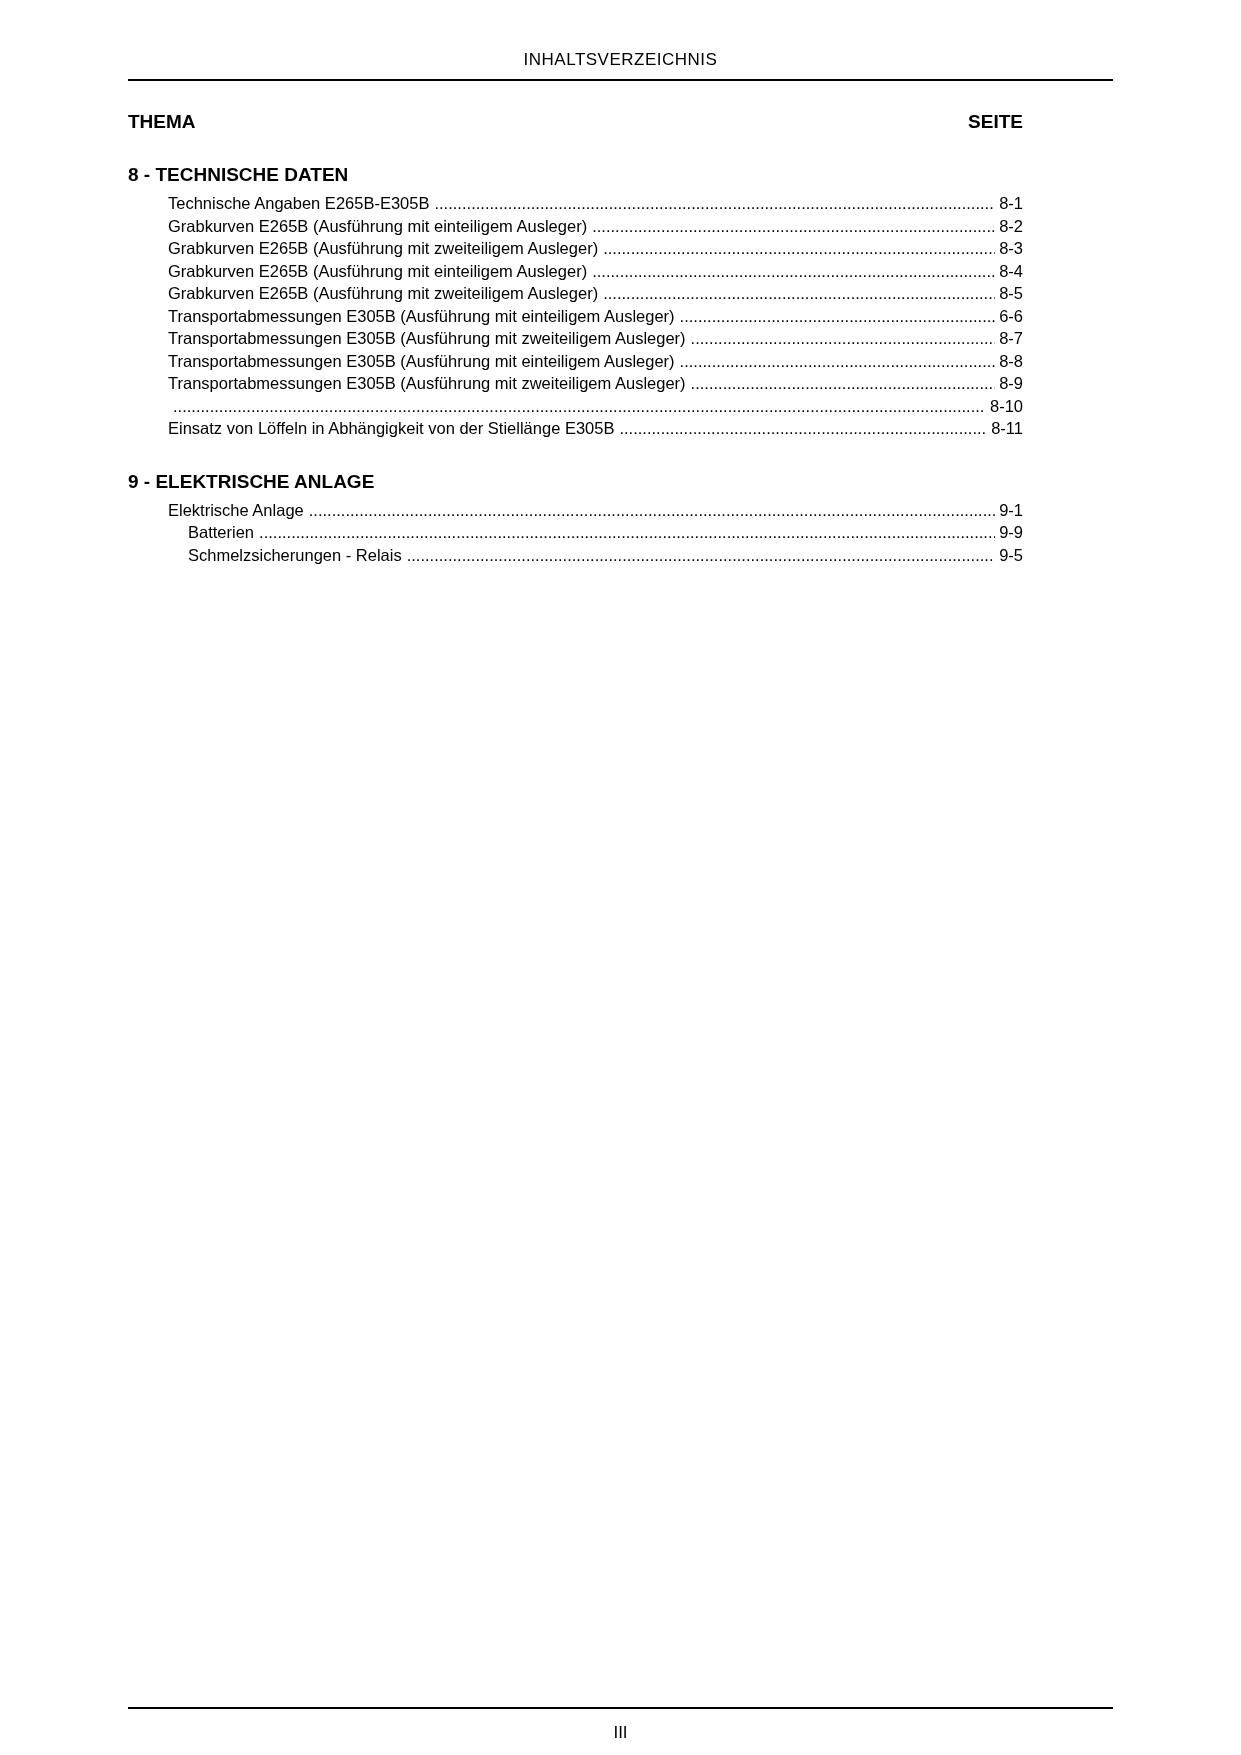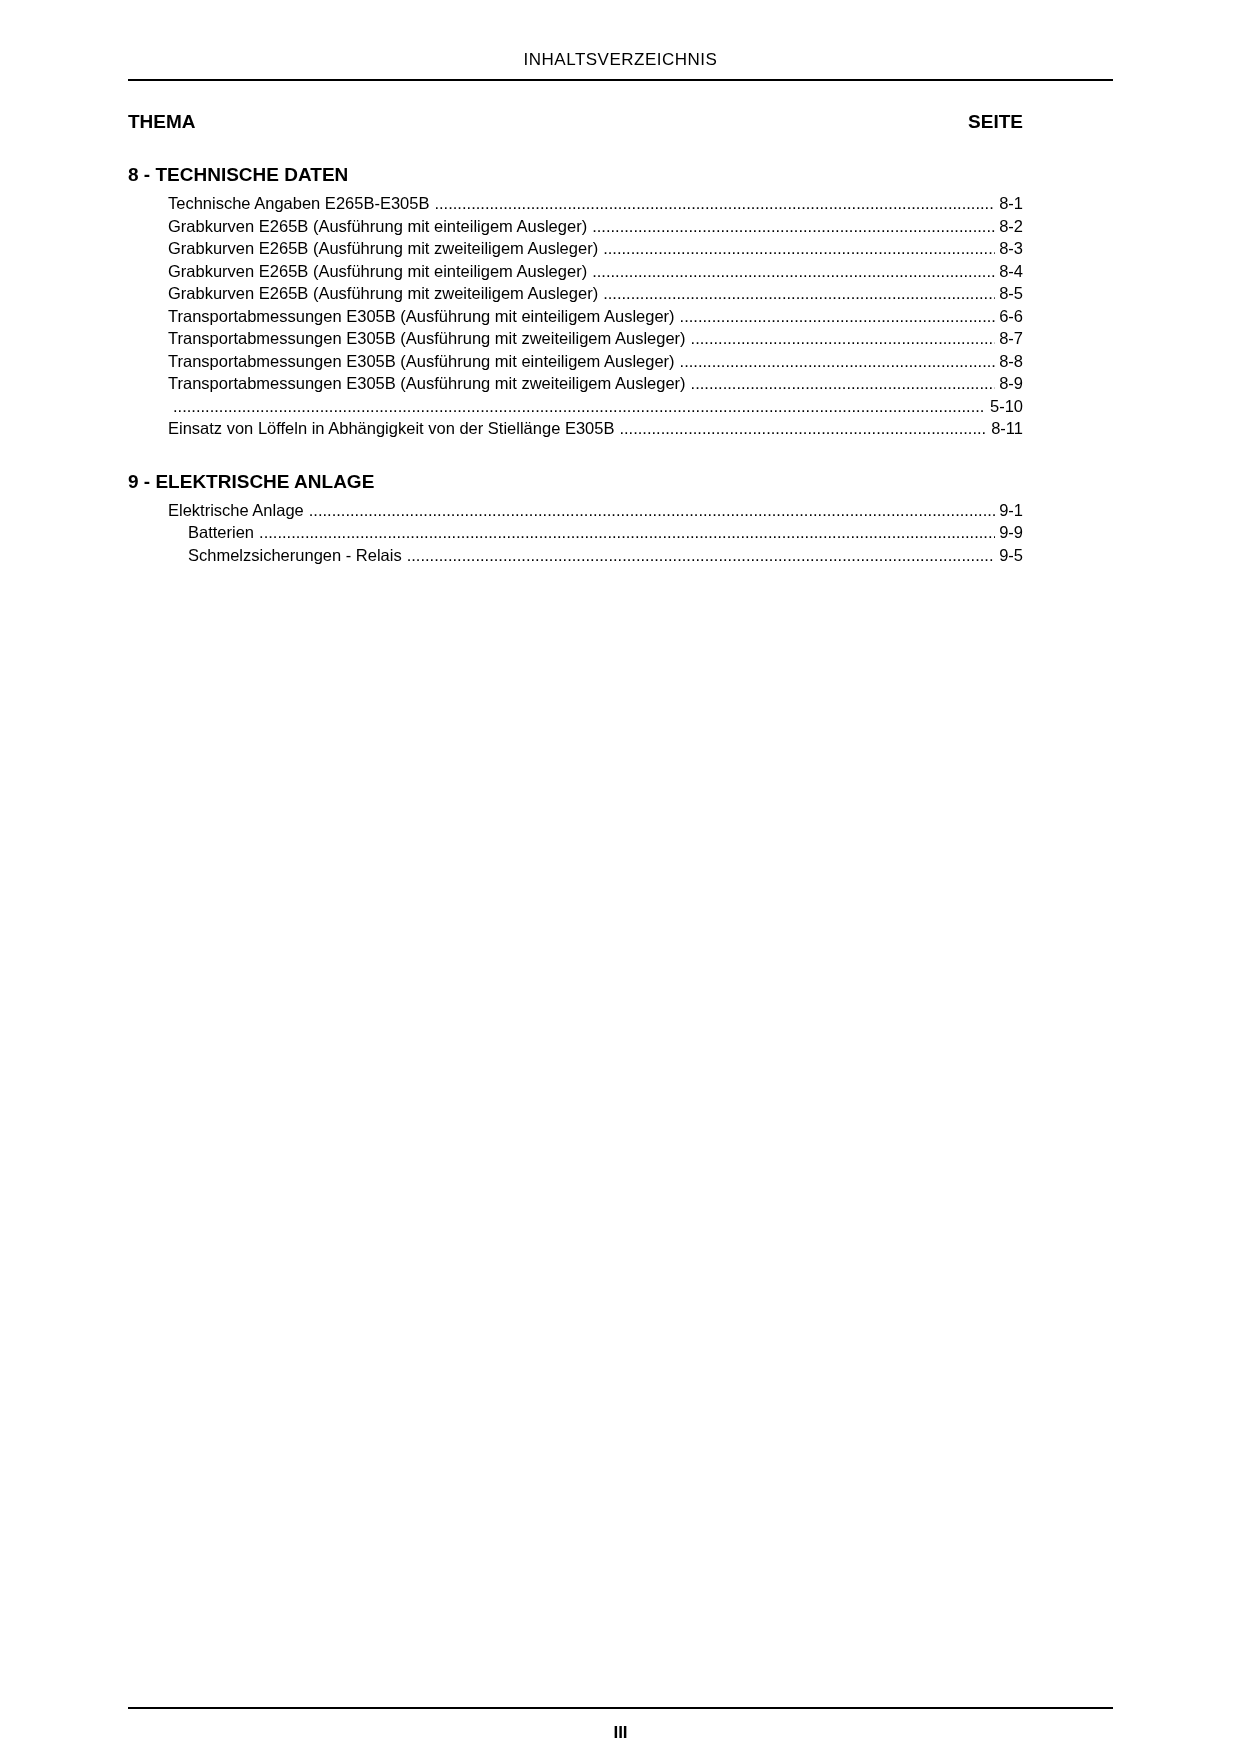--- a/index.html
+++ b/index.html
@@ -72,21 +72,20 @@
   .doc-footer {
     position: absolute;
     left: 0;
     right: 0;
     bottom: 12px;
   }
   .footer-page-number {
     text-align: center;
     font-size: 17px;
     margin-top: 14px;
-    font-weight: bold;
   }
 </style>
 </head>
 <body>
 
 <div class="page-content">
 
   <div class="doc-header">
     <div class="doc-header-title">INHALTSVERZEICHNIS</div>
     <div class="rule"></div>
@@ -150,21 +149,21 @@
   </div>
 
   <div class="toc-row">
     <span class="toc-title">Transportabmessungen E305B (Ausführung mit zweiteiligem Ausleger)</span>
     <span class="dots"></span>
     <span class="toc-page">8-9</span>
   </div>
 
   <div class="toc-row">
     <span class="dots"></span>
-    <span class="toc-page">5-10</span>
+    <span class="toc-page">8-10</span>
   </div>
 
   <div class="toc-row">
     <span class="toc-title">Einsatz von Löffeln in Abhängigkeit von der Stiellänge E305B</span>
     <span class="dots"></span>
     <span class="toc-page">8-11</span>
   </div>
 </div>
   </section>
 

